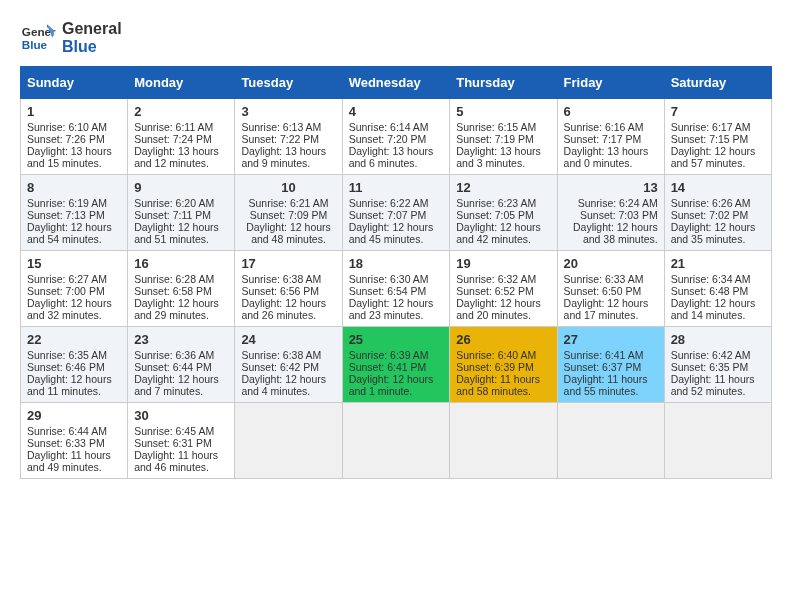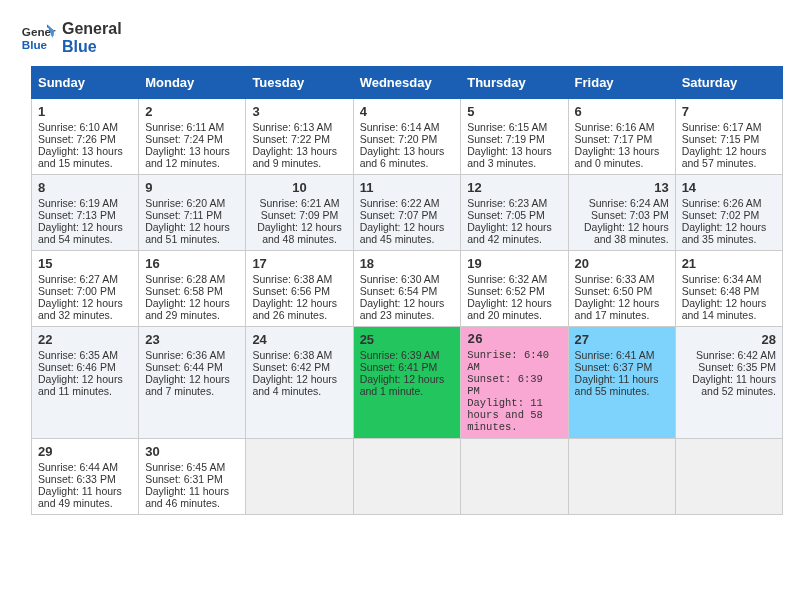--- a/index.html
+++ b/index.html
@@ -34,21 +34,20 @@
       color: #222;
     }
     .location {
       font-size: 16px;
       color: #555;
     }
     .calendar {
       width: 100%;
       border-collapse: collapse;
       border: 1px solid #ccc;
-      margin-left: 11px;
     }
     .calendar th {
       background: #1a5fb4;
       color: #fff;
       padding: 8px 6px;
       font-size: 13px;
       font-weight: bold;
       text-align: left;
       border: 1px solid #1a5fb4;
     }
@@ -262,33 +261,33 @@
         <span>Sunrise: 6:38 AM</span><br>
         <span>Sunset: 6:42 PM</span><br>
         <span>Daylight: 12 hours and 4 minutes.</span>
       </td>
         <td style="background: #22c55e;">
         <span class="day-num">25</span>
         <span>Sunrise: 6:39 AM</span><br>
         <span>Sunset: 6:41 PM</span><br>
         <span>Daylight: 12 hours and 1 minute.</span>
       </td>
-        <td style="background: #f9a8d4; font-family: Liberation Mono, monospace;">
+        <td style="background: #eab308;">
         <span class="day-num">26</span>
         <span>Sunrise: 6:40 AM</span><br>
         <span>Sunset: 6:39 PM</span><br>
         <span>Daylight: 11 hours and 58 minutes.</span>
       </td>
         <td style="background: #7dd3fc;">
         <span class="day-num">27</span>
         <span>Sunrise: 6:41 AM</span><br>
         <span>Sunset: 6:37 PM</span><br>
         <span>Daylight: 11 hours and 55 minutes.</span>
       </td>
-        <td style="background: rgb(240, 244, 248); text-align: right;">
+        <td style="background: rgb(240, 244, 248);">
         <span class="day-num">28</span>
         <span>Sunrise: 6:42 AM</span><br>
         <span>Sunset: 6:35 PM</span><br>
         <span>Daylight: 11 hours and 52 minutes.</span>
       </td>
       </tr>
       <tr>
         <td>
         <span class="day-num">29</span>
         <span>Sunrise: 6:44 AM</span><br>

